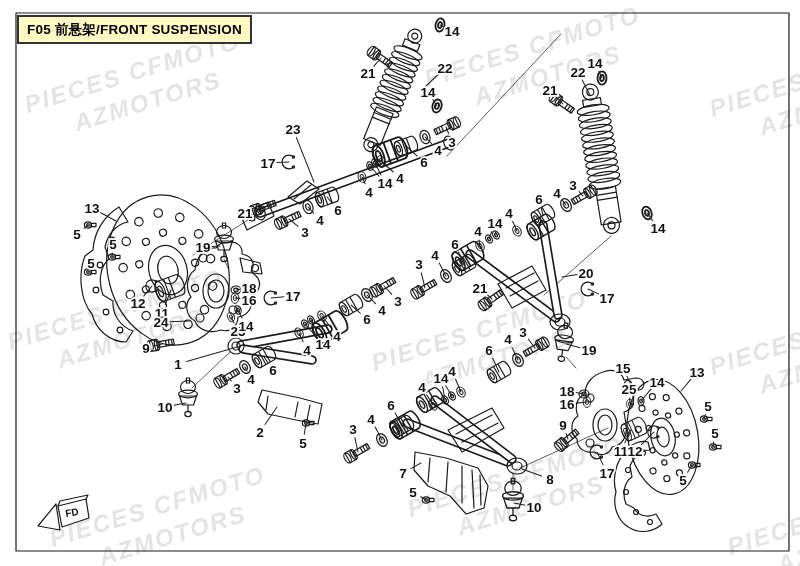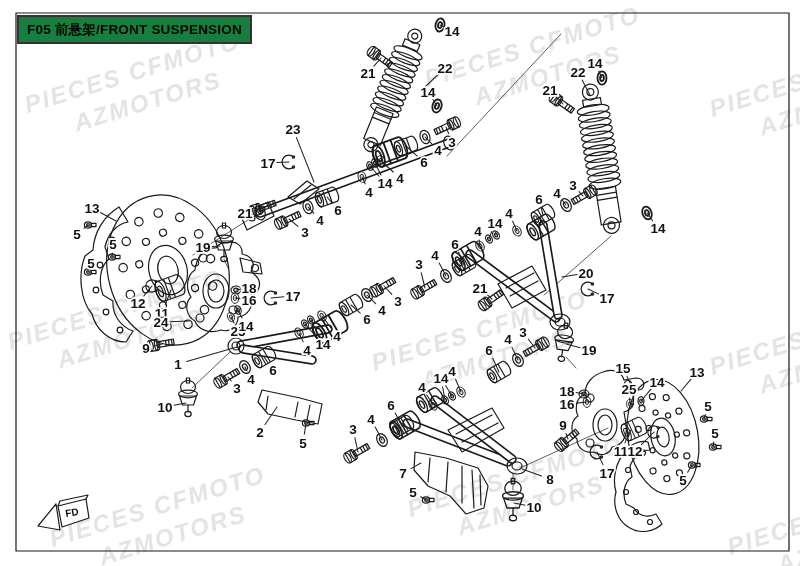--- a/index.html
+++ b/index.html
@@ -13,21 +13,21 @@
   #diagram{position:absolute;left:0;top:0;z-index:1;}
   #diagram path,#diagram rect,#diagram line,#diagram ellipse,#diagram circle,#diagram polygon,#diagram polyline
     {stroke:#1a1a1a;stroke-width:1.2;fill:none;stroke-linejoin:round;stroke-linecap:round;}
   #diagram .to{stroke:#1a1a1a;stroke-width:9.5;fill:none;}
   #diagram .ti{stroke:#fff;stroke-width:6.2;fill:none;}
   #diagram .cl{stroke:#333;stroke-width:.8;}
   #diagram .ld{stroke:#222;stroke-width:1.05;}
   #diagram .lbl{font:700 13.5px "Liberation Sans",sans-serif;fill:#111;stroke:#fff;
       stroke-width:3.5px;paint-order:stroke;text-anchor:middle;dominant-baseline:central;}
   .titlebox{position:absolute;left:17px;top:15px;width:231px;height:25px;z-index:2;
-      background:#15803d;border:2px solid #333;display:flex;align-items:center;justify-content:center;
+      background:#fef9c3;border:2px solid #333;display:flex;align-items:center;justify-content:center;
       font-weight:700;font-size:13.5px;color:#000;letter-spacing:.2px;}
   .fd-label{font:700 10px "Liberation Sans",sans-serif;fill:#111;}
 </style>
 </head>
 <body>
 
 <div class="page">
 
   <div class="wm-layer" id="wm-layer">
       <div class="wm" style="left: 25px; top: 56px; color: rgb(228, 228, 228);">

